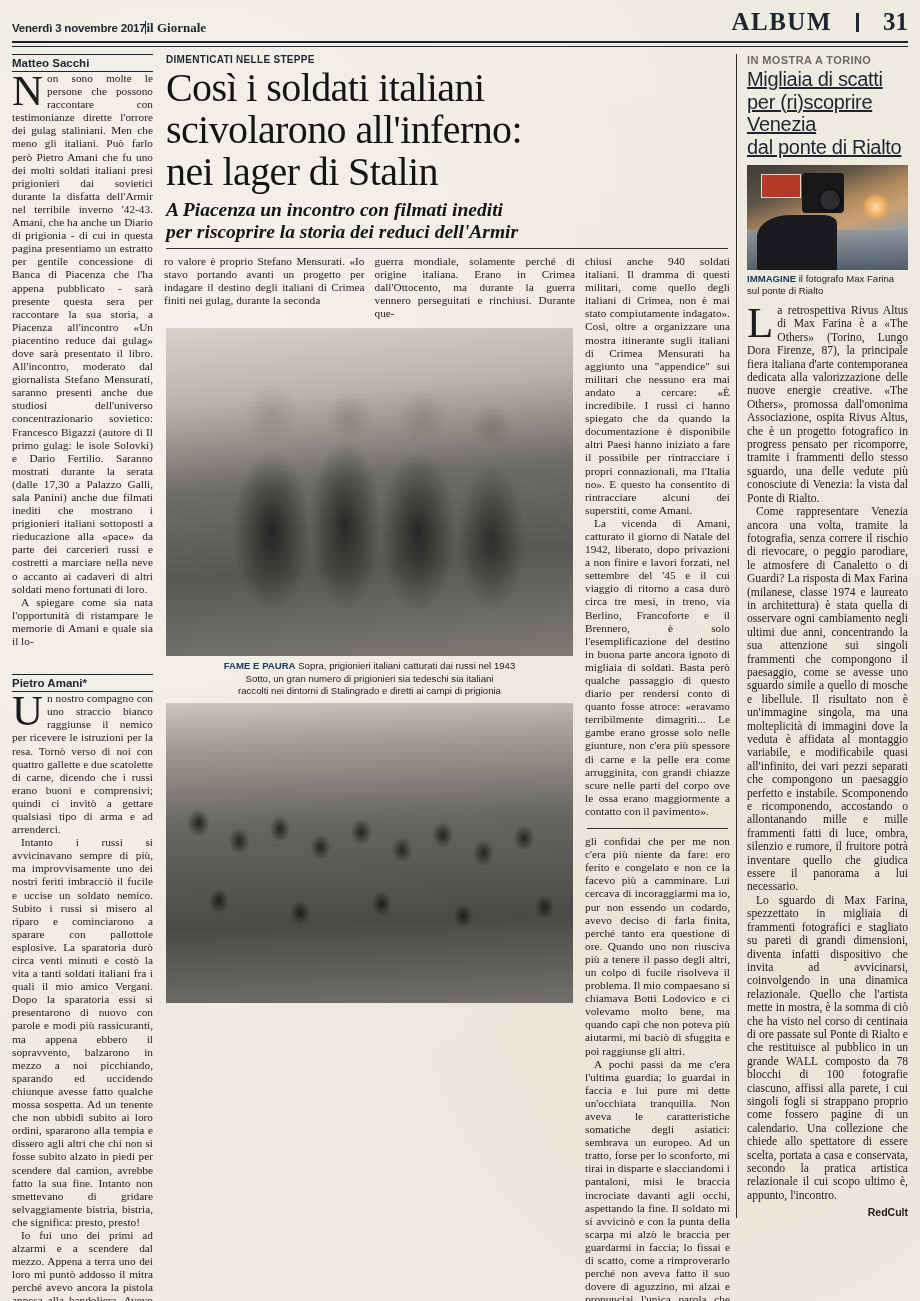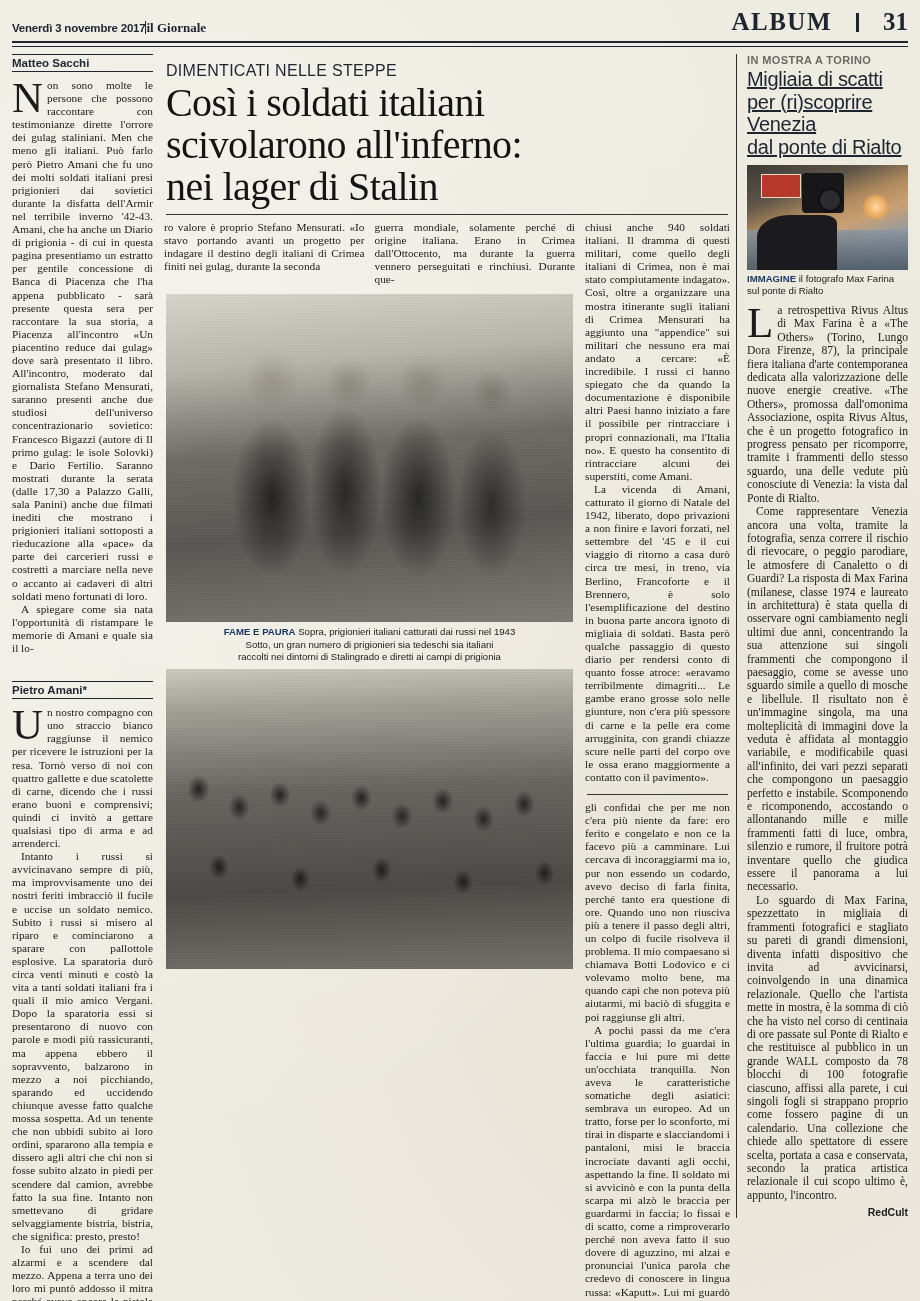--- a/index.html
+++ b/index.html
@@ -71,39 +71,39 @@
     border-left:1px solid #2a2a2a;
   }
 
   
   .byline{
     font-family:"Liberation Sans", sans-serif;
     font-size:11.5px;font-weight:700;color:#1d2530;
     border-top:1.5px solid #1d2530;
     border-bottom:1.5px solid #1d2530;
     padding:2px 0 2px 0;
-    margin-bottom:7px;
+    margin-bottom:0;
   }
   .body-txt{
     font-size:11.3px;line-height:13.1px;text-align:justify;
     hyphens:auto; -webkit-hyphens:auto;
     color:#1b1b1b;
   }
   .body-txt p{margin:0;text-indent:9px;}
   .body-txt p.noind{text-indent:0;}
   .dropcap::first-letter{
     float:left;font-size:43px;line-height:33px;padding:2px 4px 0 0;
     font-family:"Liberation Serif", serif;font-weight:400;
   }
 
   
   .kicker{
     font-family:"Liberation Sans", sans-serif;
-    font-weight:400;font-size:16px;letter-spacing:0.3px;
-    color:#1d2530;margin:8px 0 2px 2px;
+    font-weight:700;font-size:10px;letter-spacing:0.3px;
+    color:#1d2530;margin:0 0 2px 2px;
   }
   h1.head{
     font-family:"Liberation Serif", serif;
     font-weight:400;font-size:40px;line-height:42px;
     margin:0 0 6px 2px;letter-spacing:-0.6px;color:#141414;
   }
   .subhead{
     font-family:"Liberation Serif", serif;
     font-style:italic;font-weight:700;font-size:19.5px;line-height:21.5px;
     margin:0 0 6px 2px;color:#141414;
@@ -268,20 +268,24 @@
     </div>
 
     <div class="col-main">
 
       <div class="kicker">DIMENTICATI NELLE STEPPE</div>
       <h1 class="head">
         <span>Così i soldati italiani</span><br>
         <span>scivolarono all'inferno:</span><br>
         <span>nei lager di Stalin</span>
       </h1>
+      <div class="subhead">
+        <span>A Piacenza un incontro con filmati inediti</span><br>
+        <span>per riscoprire la storia dei reduci dell'Armir</span>
+      </div>
       <div class="rule-thin"></div>
 
       <div style="display:flex;gap:10px;">
         <div style="flex:1 1 0;min-width:0;">
           <div class="three">
             <div class="body-txt">
               <p class="noind">ro valore è proprio Stefano Mensurati. «Io stavo portando avanti un progetto per indagare il destino degli italiani di Crimea finiti nei gulag, durante la seconda</p>
             </div>
             <div class="body-txt">
               <p class="noind">guerra mondiale, solamente perché di origine italiana. Erano in Crimea dall'Ottocento, ma durante la guerra vennero perseguitati e rinchiusi. Durante que-</p>

